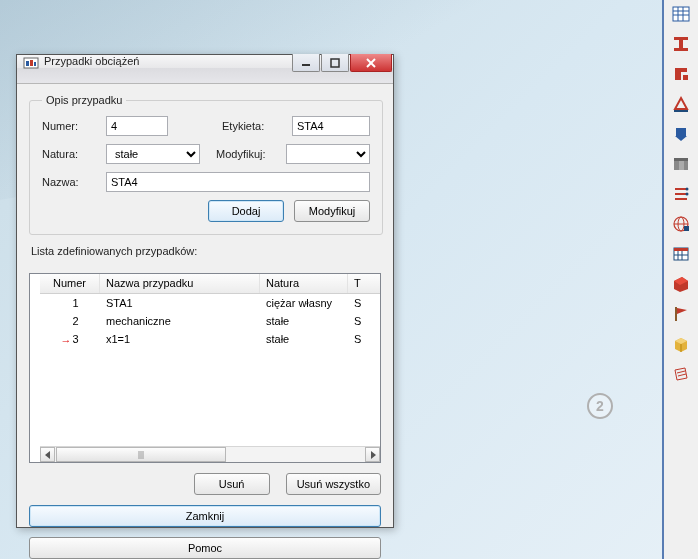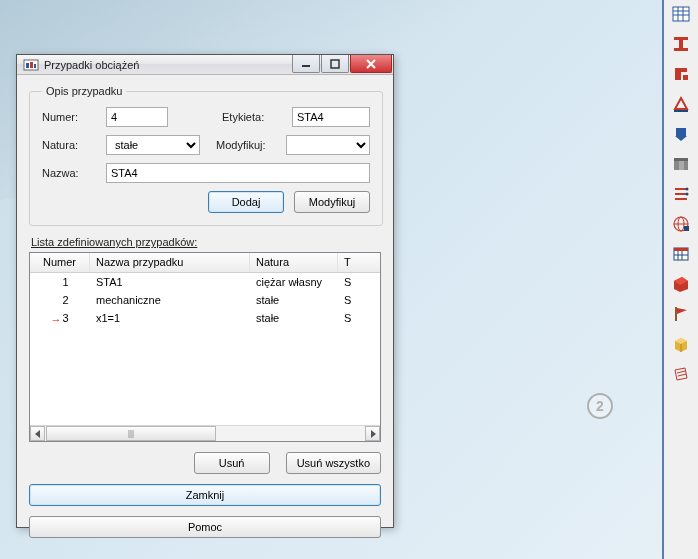--- a/index.html
+++ b/index.html
@@ -32,24 +32,24 @@
   }
   .tb-btn svg { display: block; }
 
   
   .dialog {
     position: absolute; left: 16px; top: 54px; width: 378px; height: 474px;
     background: #f0f0f0; border: 1px solid #555;
     box-shadow: 2px 2px 8px rgba(0,0,0,0.25);
   }
   .titlebar {
-    height: 20px;
+    height: 29px;
     background: linear-gradient(to bottom, #f7f7f8 0%, #e8e8ea 45%, #dcdce0 46%, #e6e6ea 100%);
     border-bottom: 1px solid #b7b7b7;
-    display: flex; align-items: center; padding-left: 6px;
+    display: flex; padding-left: 6px;
   }
   .titlebar .appicon { width: 16px; height: 16px; margin-right: 5px; }
   .titlebar .title { color: #222; }
   .winbtns { margin-left: auto; display: flex; }
   .winbtn {
     width: 28px; height: 18px; margin-top: -1px; margin-right: 1px;
     border: 1px solid #888; border-top: none;
     background: linear-gradient(to bottom,#eef1f6,#d8dde6);
     display: flex; align-items: center; justify-content: center;
     border-radius: 0 0 2px 2px;
@@ -78,24 +78,24 @@
   select.sel.wide { width: 84px; }
   .btnrow { display: flex; justify-content: flex-end; gap: 10px; margin-top: 4px; }
   button.btn {
     min-width: 76px; height: 22px; padding: 0 10px;
     border: 1px solid #8e8f8f; border-radius: 3px;
     background: linear-gradient(to bottom,#fdfdfd,#e6e6e6);
     cursor: pointer;
   }
   button.btn.primary { border-color: #3c7fb1; box-shadow: 0 0 0 1px #cde6f7 inset; background: linear-gradient(to bottom,#f7fbff,#dcebf8); }
 
-  .list-label { margin: 10px 0 4px 2px; color:#222;text-decoration:underline; }
+  .list-label { margin: 10px 0 16px 2px; color:#222; }
   .list-wrap {
     border: 1px solid #828790; background: #fff; height: 190px;
-    display: flex; flex-direction: column;
+    display: flex; flex-direction: column; padding-left: 10px;
   }
   .list-head {
     display: flex; height: 20px; border-bottom: 1px solid #d0d0d0;
     background: linear-gradient(to bottom,#fdfdfd,#ececec);
   }
   .list-head .col, .list-row .col {
     padding: 3px 6px; overflow: hidden; white-space: nowrap;
     border-right: 1px solid #e3e3e3;
   }
   .col.num { width: 60px; text-align: center; }

